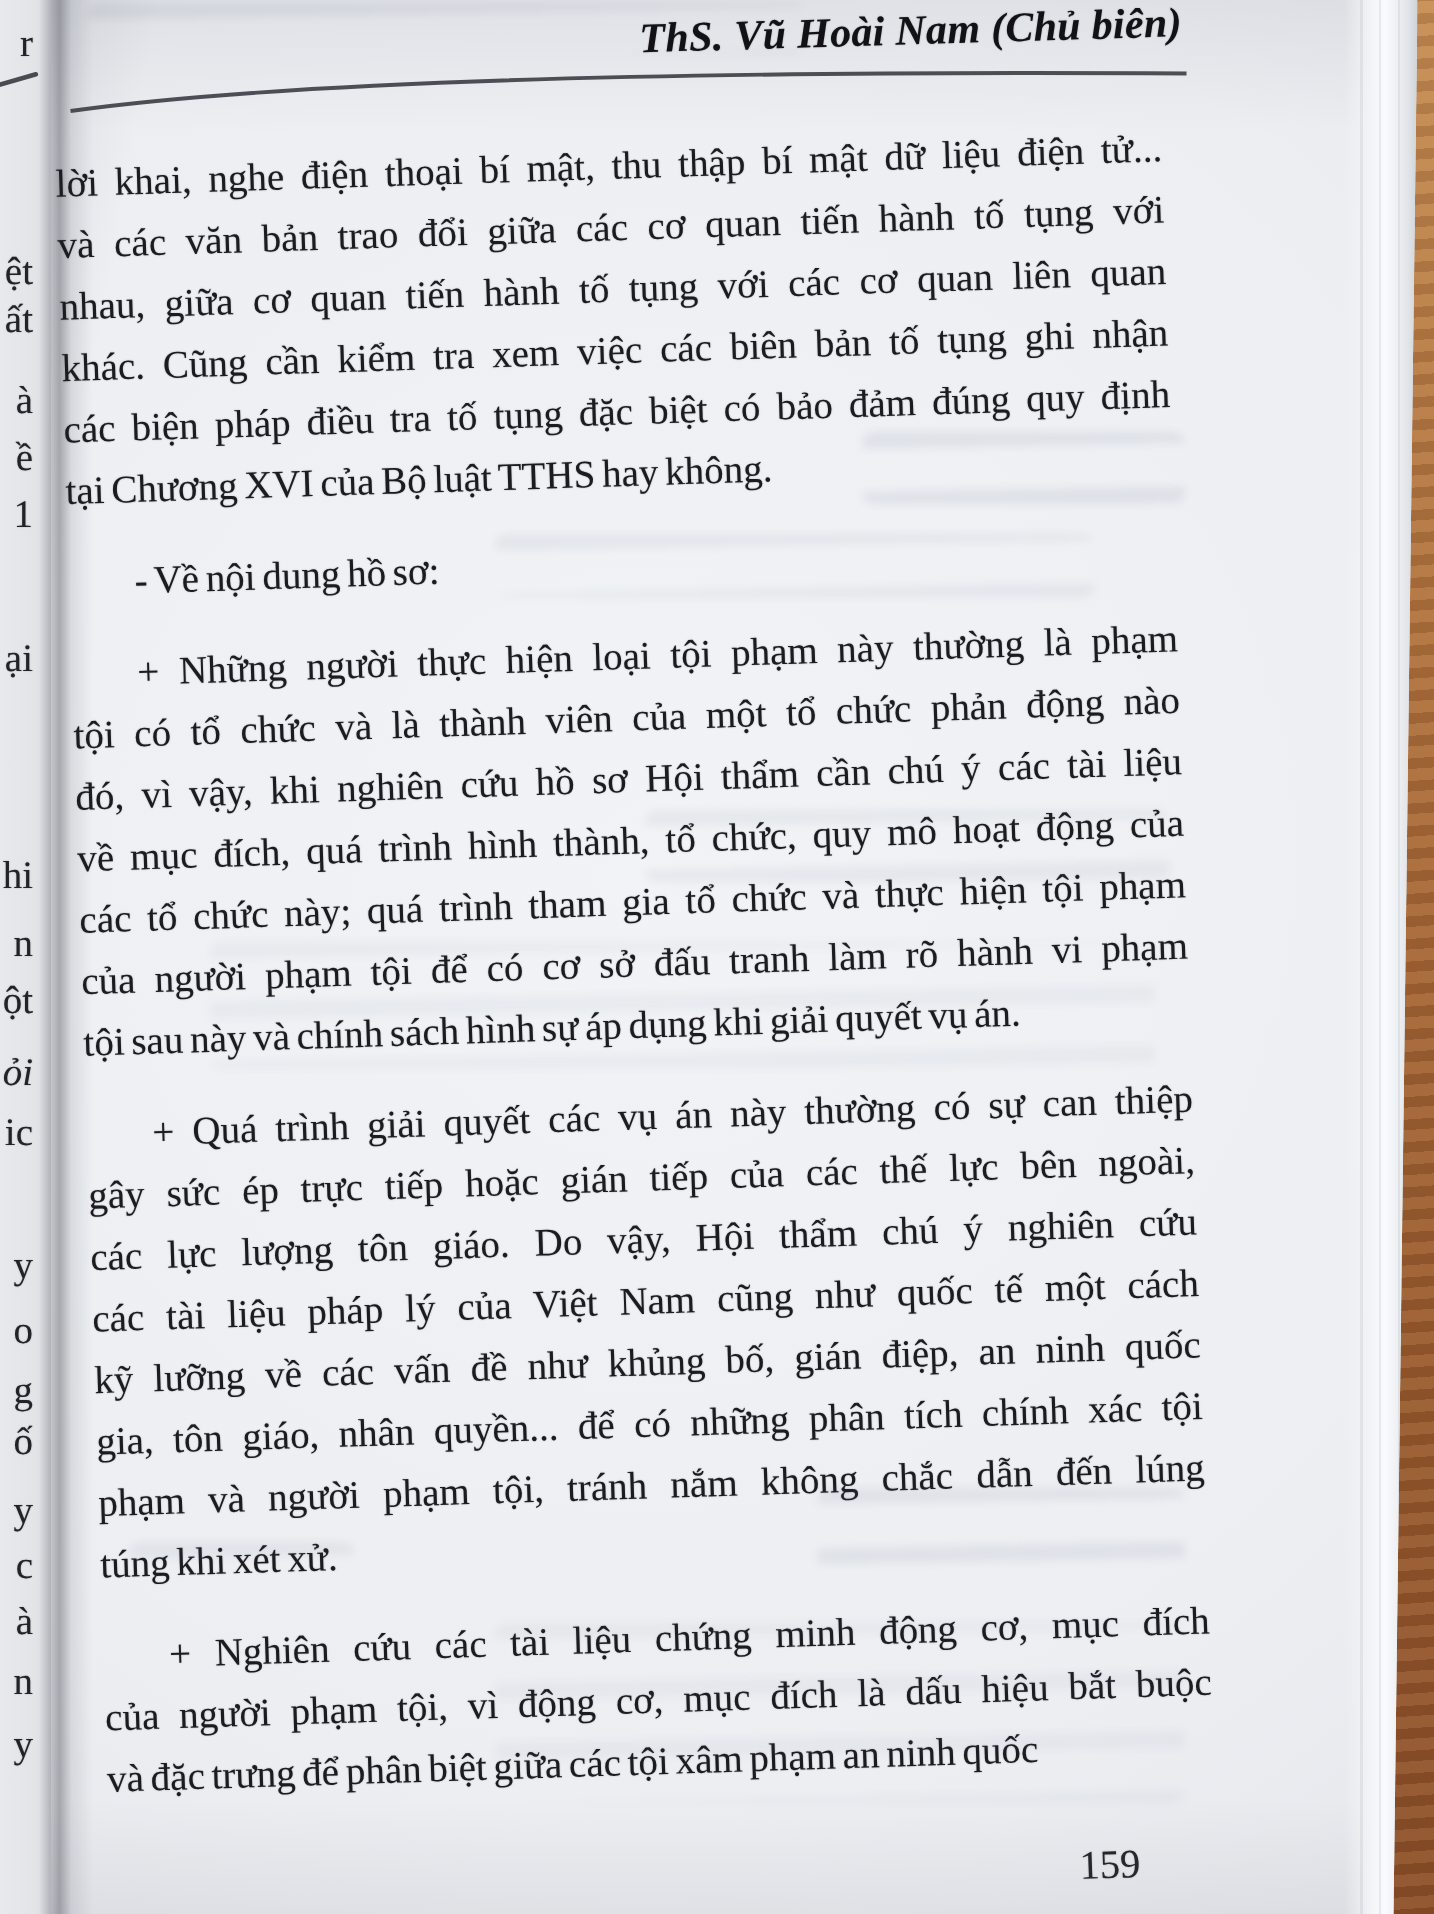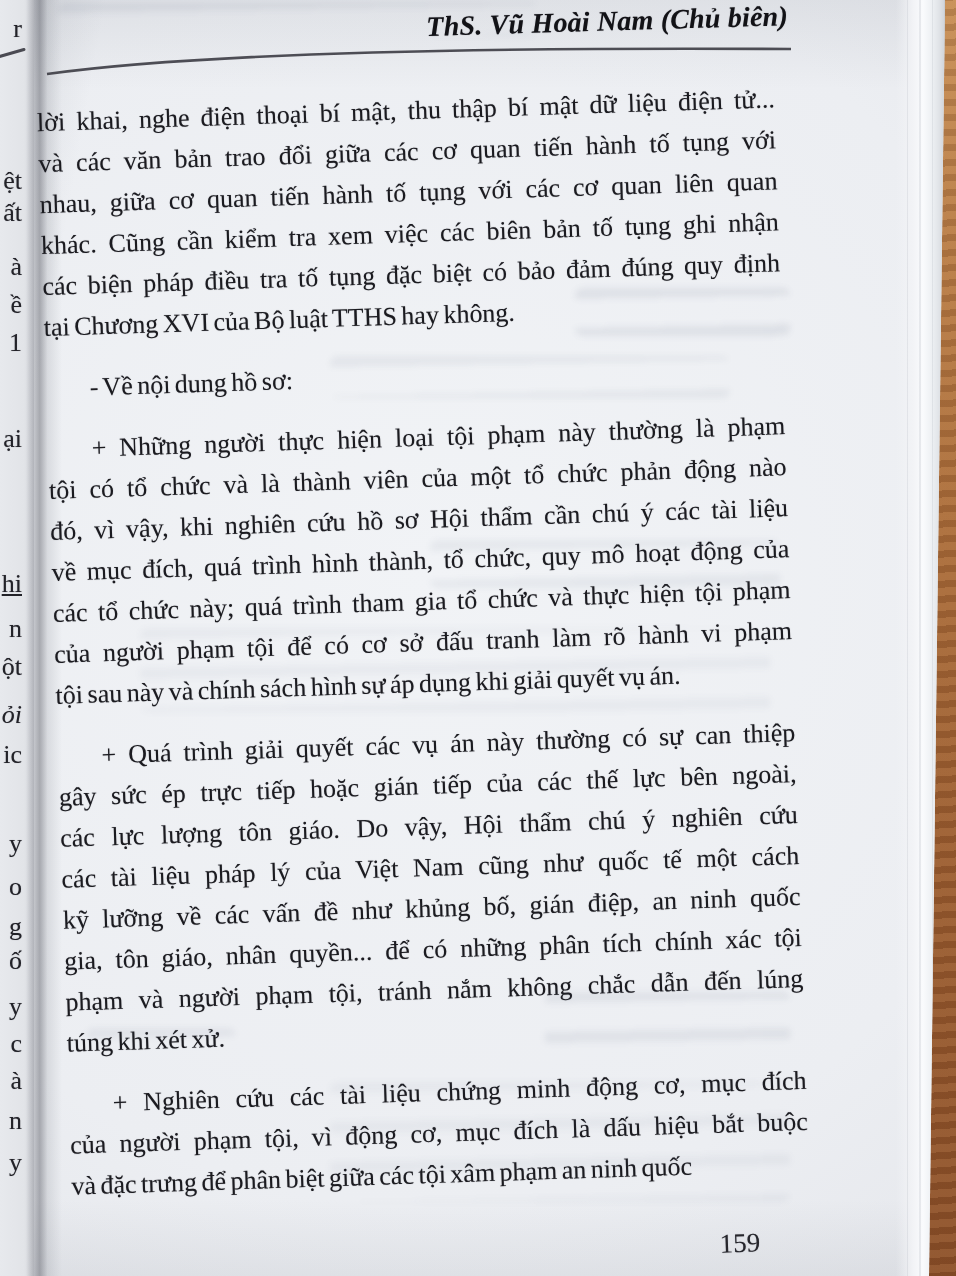--- a/index.html
+++ b/index.html
@@ -86,21 +86,21 @@
 
   <div class="left-page">
     <div class="left-rule"></div>
   <span class="frag" style="top: 14px;">r</span>
       <span class="frag" style="top: 166px;">ệt</span>
       <span class="frag" style="top: 198px;">ất</span>
       <span class="frag" style="top: 252px;">à</span>
       <span class="frag" style="top: 290px;">ề</span>
       <span class="frag" style="top: 328px;">1</span>
       <span class="frag" style="top: 424px; text-align: center;">ại</span>
-      <span class="frag" style="top: 569px; text-decoration: underline;">hi</span>
+      <span class="frag" style="top: 569px;">hi</span>
       <span class="frag" style="top: 614px;">n</span>
       <span class="frag" style="top: 652px; text-align: right;">ột</span>
       <span class="frag" style="top: 700px; font-style: italic;">ỏi</span>
       <span class="frag" style="top: 740px;">ic</span>
       <span class="frag" style="top: 829px;">y</span>
       <span class="frag" style="top: 872px;">o</span>
       <span class="frag" style="top: 912px;">g</span>
       <span class="frag" style="top: 946px;">ố</span>
       <span class="frag" style="top: 992px;">y</span>
       <span class="frag" style="top: 1029px;">c</span>

